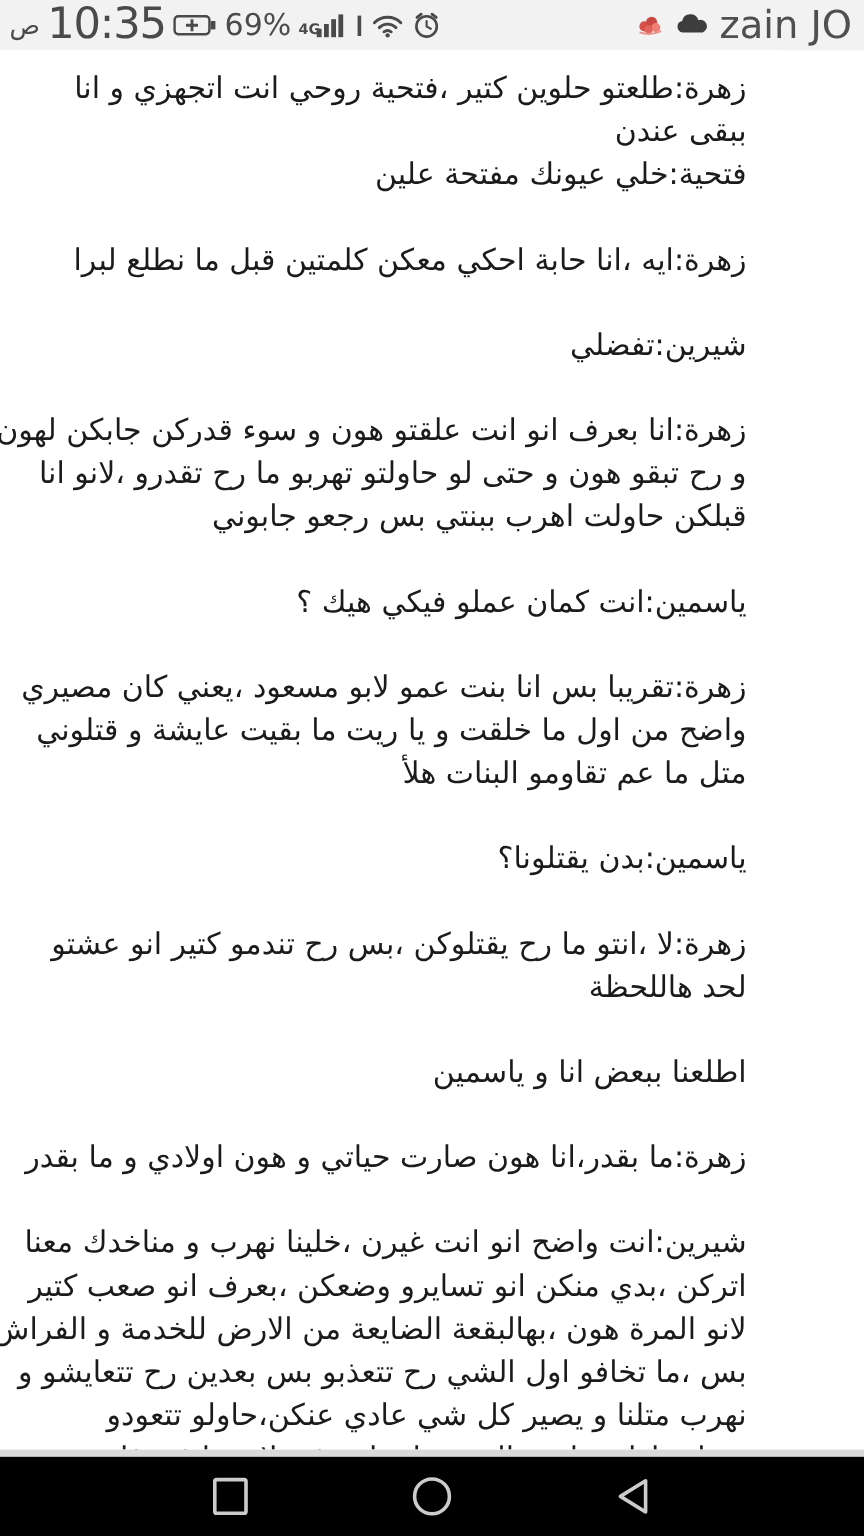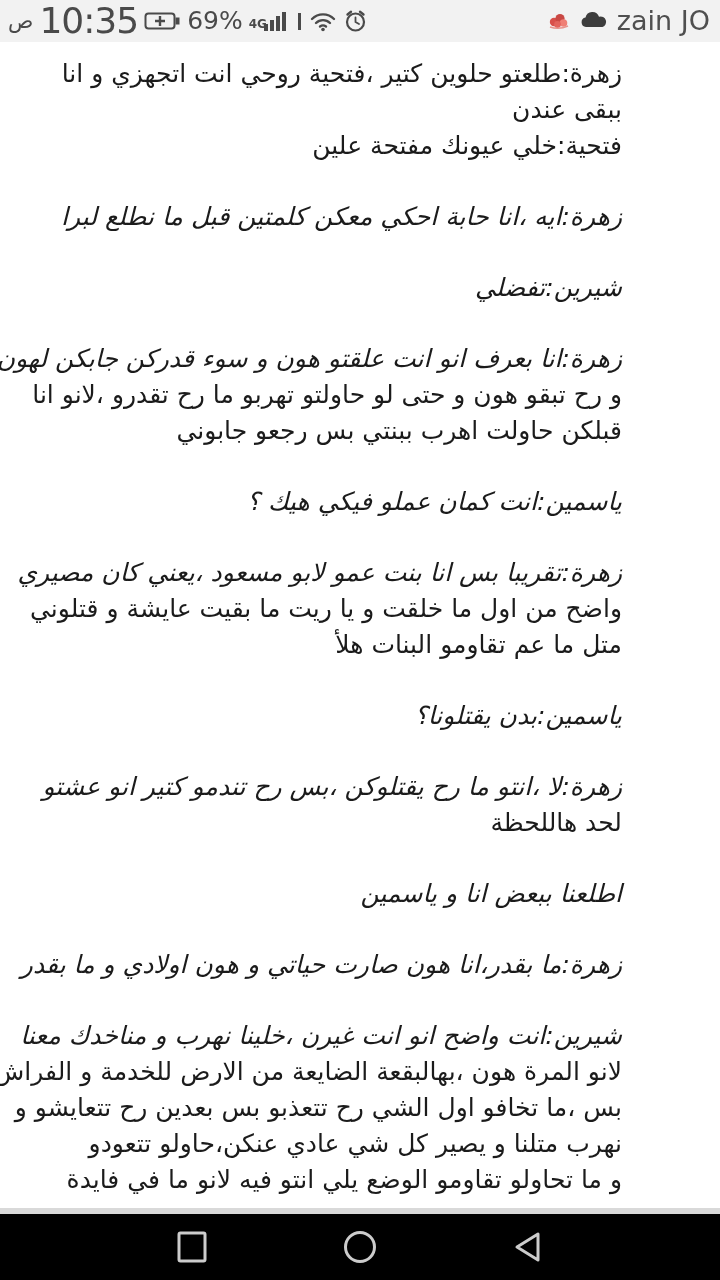--- a/index.html
+++ b/index.html
@@ -15,30 +15,30 @@
     justify-content:space-between;box-sizing:border-box;
     padding:0 10px 0 8px;color:#4a4a4a;
   }
   .sb-left,.sb-right{display:flex;align-items:center;gap:6px;}
   .ampm{font-size:21px;line-height:42px;}
   .time{font-size:36px;line-height:42px;letter-spacing:-1px;}
   .pct{font-size:25px;line-height:42px;}
   .netg{font-size:12px;font-weight:bold;align-self:flex-start;margin-top:7px;margin-right:-4px;}
   .sigwrap{display:flex;align-items:center;text-align:right;}
   .sim2bar{display:inline-block;width:3px;height:17px;background:#4a4a4a;margin:0 2px;}
-  .carrier{font-size:27px;line-height:42px;color:#4f4f4f;margin-left:2px;}
+  .carrier{font-size:32px;line-height:42px;color:#4f4f4f;margin-left:2px;}
   .sb-icon{display:inline-block;vertical-align:middle;}
   
   .content{
     position:absolute;top:42px;left:0;width:652px;height:1166px;
     overflow:hidden;box-sizing:border-box;padding:14px 30px 0 30px;
     direction:rtl;text-align:right;color:#1b1b1b;background:#fff;
   }
   .line{height:36px;line-height:36px;font-size:25px;white-space:nowrap;}
-  .line.gap{margin-top:35px;font-style:italic;}
+  .line.gap{margin-top:35px;}
   
   .scroll-shadow{
     position:absolute;top:1208px;left:0;width:720px;height:6px;
     background:#d9d9d9;
   }
   
   .nav-bar{
     position:absolute;top:1214px;left:0;width:720px;height:66px;
     background:#000000;display:flex;align-items:center;justify-content:center;
     gap:128px;
@@ -110,20 +110,21 @@
       <div class="line gap">ياسمين:انت كمان عملو فيكي هيك ؟</div>
       <div class="line gap">زهرة:تقريبا بس انا بنت عمو لابو مسعود ،يعني كان مصيري</div>
       <div class="line">واضح من اول ما خلقت و يا ريت ما بقيت عايشة و قتلوني</div>
       <div class="line">متل ما عم تقاومو البنات هلأ</div>
       <div class="line gap">ياسمين:بدن يقتلونا؟</div>
       <div class="line gap">زهرة:لا ،انتو ما رح يقتلوكن ،بس رح تندمو كتير انو عشتو</div>
       <div class="line">لحد هاللحظة</div>
       <div class="line gap">اطلعنا ببعض انا و ياسمين</div>
       <div class="line gap">زهرة:ما بقدر،انا هون صارت حياتي و هون اولادي و ما بقدر</div>
       <div class="line gap">شيرين:انت واضح انو انت غيرن ،خلينا نهرب و مناخدك معنا</div>
+      <div class="line">اتركن ،بدي منكن انو تسايرو وضعكن ،بعرف انو صعب كتير</div>
       <div class="line">لانو المرة هون ،بهالبقعة الضايعة من الارض للخدمة و الفراش</div>
       <div class="line">بس ،ما تخافو اول الشي رح تتعذبو بس بعدين رح تتعايشو و</div>
       <div class="line">نهرب متلنا و يصير كل شي عادي عنكن،حاولو تتعودو</div>
       <div class="line">و ما تحاولو تقاومو الوضع يلي انتو فيه لانو ما في فايدة</div>
     </div>
 
   <div class="scroll-shadow"></div>
 
   <div class="nav-bar">
     <div class="nav-btn">

